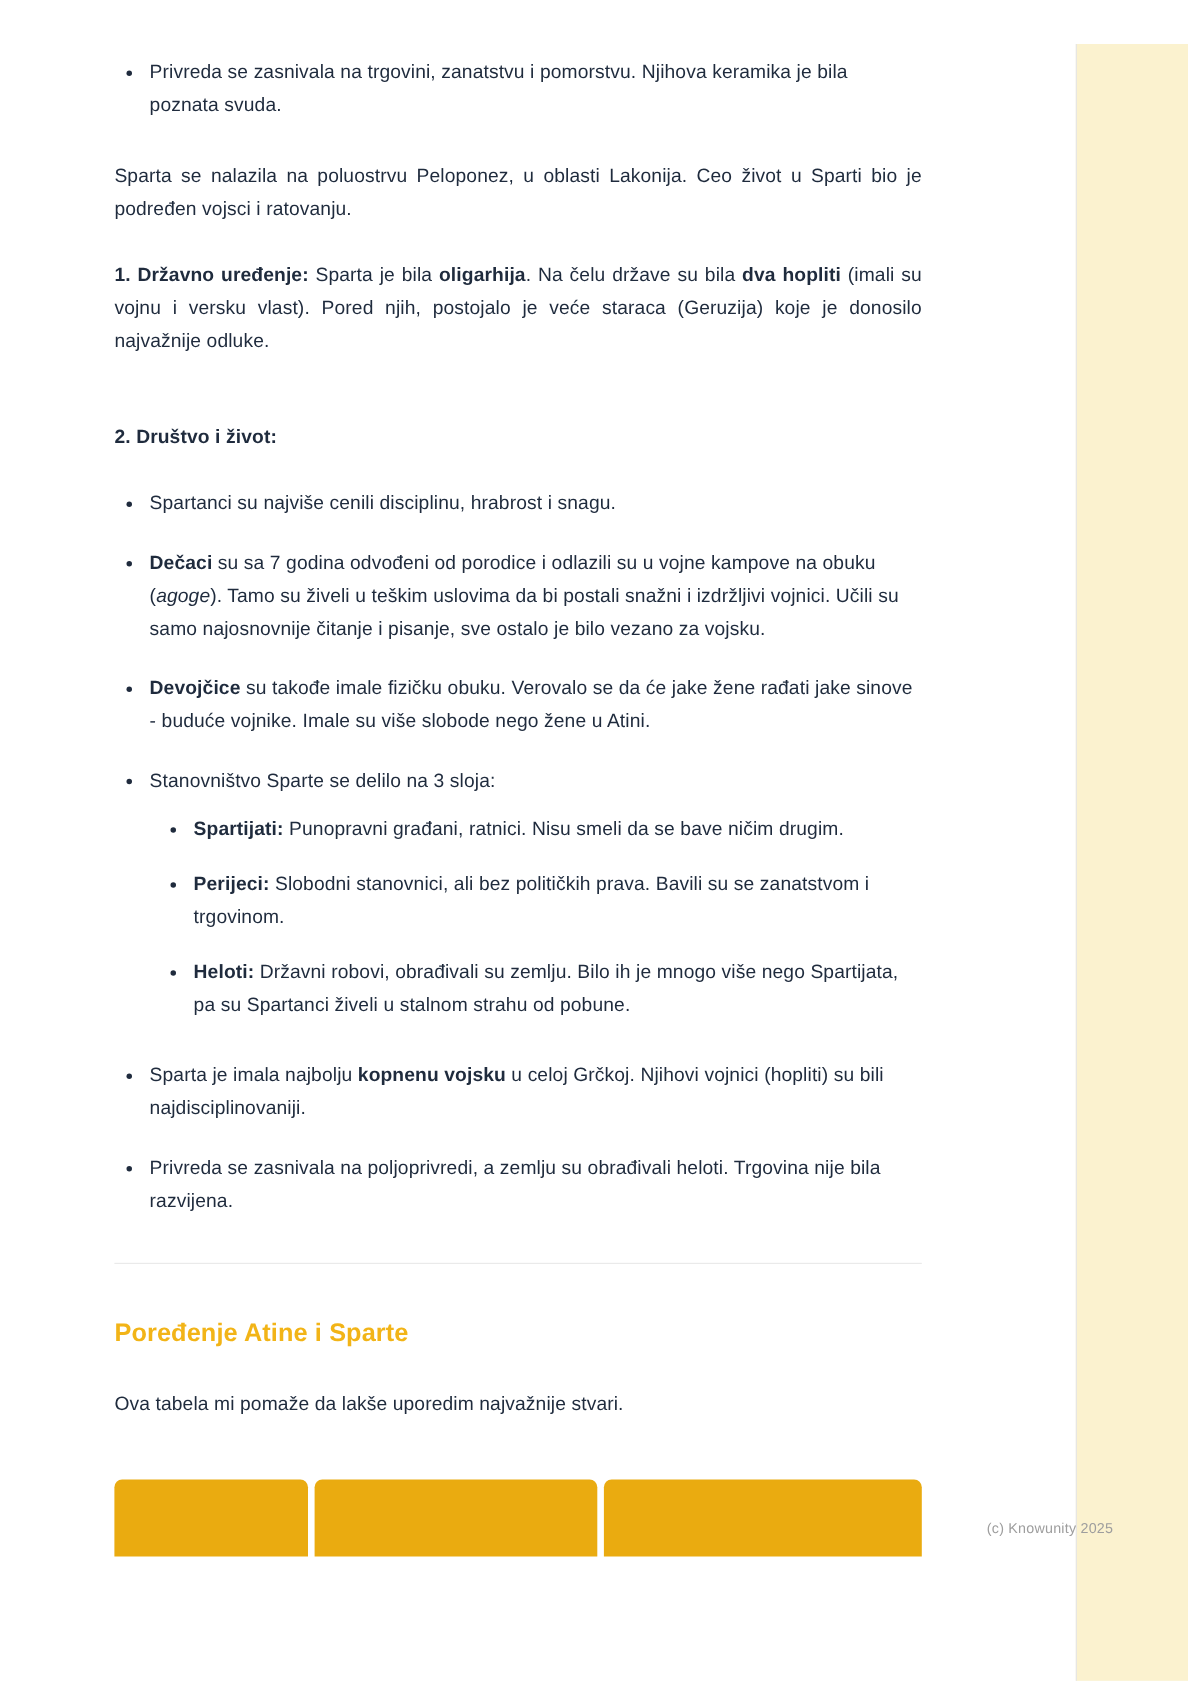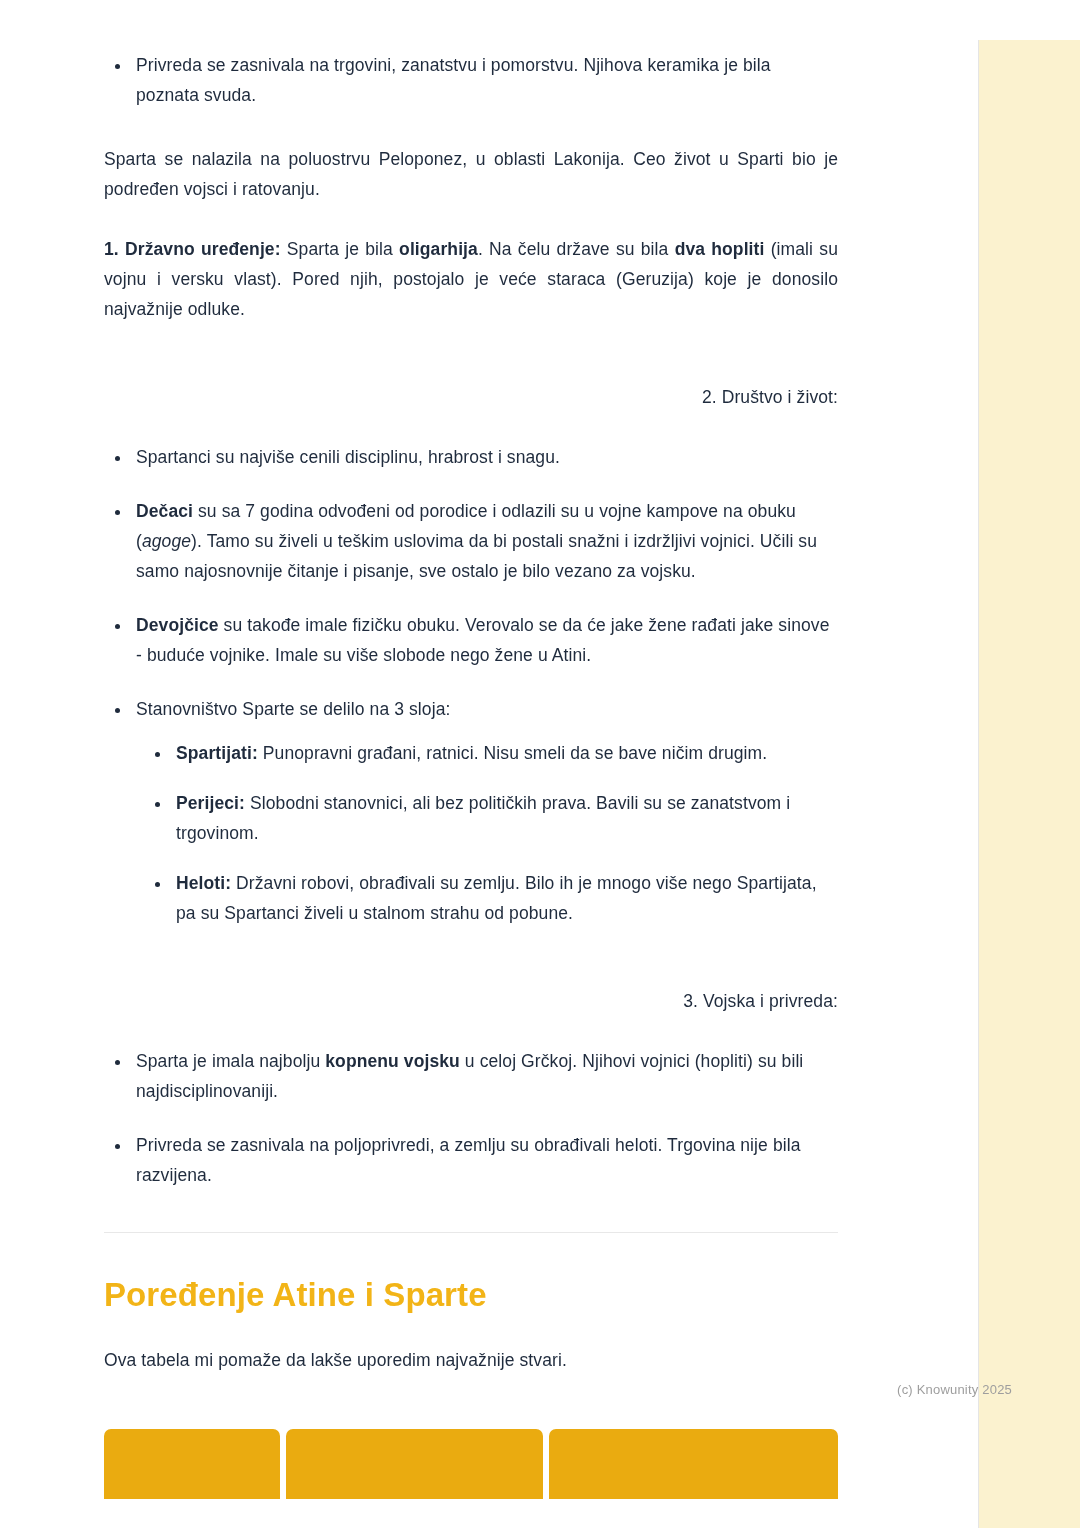--- a/index.html
+++ b/index.html
@@ -42,34 +42,33 @@
   }
   ul.bullets li:last-child{margin-bottom:0;}
   ul.bullets.nested{
     margin:14px 0 0 0;
     padding-left:36px;
   }
   ul.bullets.nested li{margin-bottom:20px;}
   p{margin:0 0 30px 0;}
   p.just{text-align:justify;}
   .subhead{
-    font-weight:400;
+    font-weight:700;
     margin:58px 0 30px 0;
-    text-align:right;
   }
   h2.accent-h2{
     color:var(--accent);
     font-size:23px;
     line-height:30px;
     font-weight:700;
     margin:48px 0 26px 0;
   }
   h1.accent-h1{
     color:var(--accent);
-    font-size:33px;
+    font-size:23px;
     line-height:36px;
     font-weight:700;
     margin:44px 0 32px 0;
   }
   hr.divider{
     border:none;
     border-top:1px solid var(--divider);
     margin:42px 0 0 0;
   }
   .table-header{
@@ -139,21 +138,20 @@
           <li>
             <span><span class="b">Perijeci:</span><span> Slobodni stanovnici, ali bez političkih prava. Bavili su se zanatstvom i trgovinom.</span></span>
           </li>
           <li>
             <span><span class="b">Heloti:</span><span> Državni robovi, obrađivali su zemlju. Bilo ih je mnogo više nego Spartijata, pa su Spartanci živeli u stalnom strahu od pobune.</span></span>
           </li>
         </ul>
       </li>
     </ul>
 
-    <p class="subhead">3. Vojska i privreda:</p>
 
     <ul class="bullets">
       <li>
         <span><span>Sparta je imala najbolju </span><span class="b">kopnenu vojsku</span><span> u celoj Grčkoj. Njihovi vojnici (hopliti) su bili najdisciplinovaniji.</span></span>
       </li>
       <li>
         <span><span>Privreda se zasnivala na poljoprivredi, a zemlju su obrađivali heloti. Trgovina nije bila razvijena.</span></span>
       </li>
     </ul>
 

